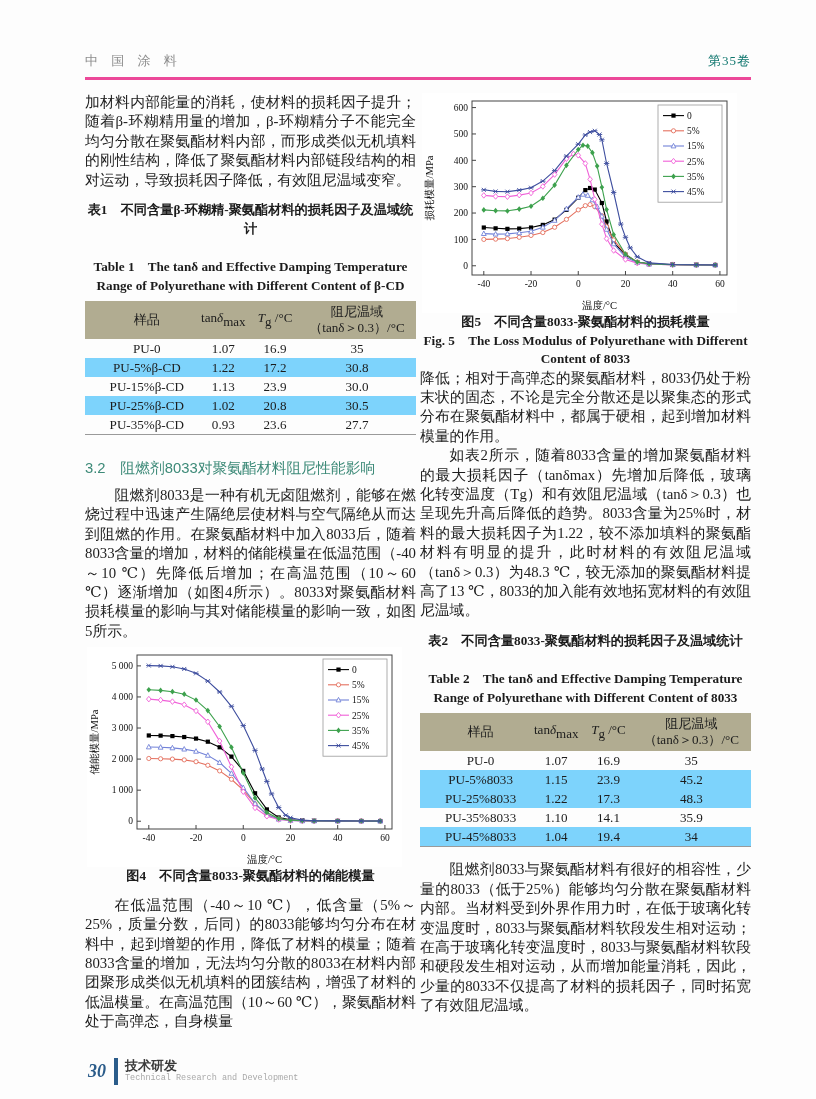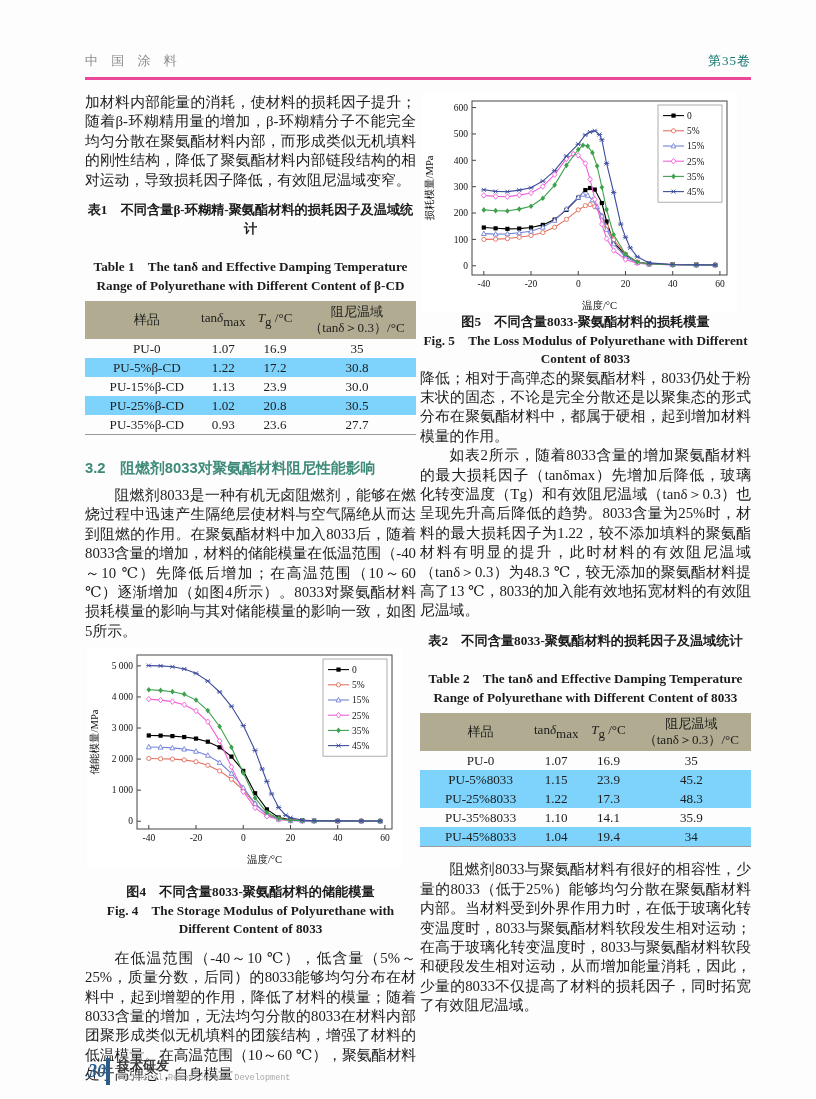--- a/index.html
+++ b/index.html
@@ -18,38 +18,38 @@
   .col-right { left:420px; }
 
   p.body-text { font-size:14.8px; line-height:19.4px; text-align:justify; }
   p.indent { text-indent:2em; }
 
   .caption { font-weight:bold; text-align:center; font-size:13.2px; line-height:18.5px; }
   .caption-cn { margin-top:11px; }
   .caption-en { margin-top:20px; margin-bottom:6px; }
 
   h3.section-heading { font-family:"Liberation Sans","DejaVu Sans",sans-serif;
-    font-size:14.8px; color:#3d8a78; margin-top:24px; margin-bottom:8px; font-weight:bold; }
+    font-size:14.8px; color:#3d8a78; margin-top:24px; margin-bottom:8px; font-weight:normal; }
 
   table.data-table { width:100%; border-collapse:collapse; font-size:13.1px;
     border-bottom:1.5px solid #9a9a9a; }
   table.data-table th { background:#b1ac91; font-weight:normal; padding:3px 2px;
     text-align:center; line-height:16px; }
   table.data-table td { padding:1.5px 2px; text-align:center; line-height:16px;margin-top:16px; }
   table.data-table tr.band td { background:#7dd3fc; }
   table.data-table td.c-first, table.data-table th.c-first { text-align:center; padding-left:16px; }
   table.data-table sub { font-size:13px; }
 
   .chart-wrap { margin-top:6px; }
   .chart-host { margin-left:2px; }
   .chart-host svg { display:block; }
   .chart-host text { font-family:"Liberation Serif","DejaVu Serif",serif; }
 
   .page-footer { position:absolute; left:88px; top:1058px; display:flex; align-items:center; }
-  .folio { font-style:italic; font-weight:bold; font-size:18px; color:#2b5c8a; }
+  .folio { font-style:italic; font-weight:bold; font-size:18px; color:#2b5c8a; margin-right:8px; }
   .footer-bar { width:4px; height:27px; background:#2b5c8a; margin-right:7px; }
   .footer-cn { font-family:Liberation Serif, serif; font-weight:bold;
     font-size:13px; color:#3a3a3a; line-height:14px; }
   .footer-en { font-family:Liberation Mono, monospace;
     font-size:8.5px; color:#a9a9a9; line-height:11px; }
 </style>
 </head>
 <body>
 
 <header class="page-header">
@@ -272,22 +272,21 @@
           <path d="M251.5 65.39999999999999L253.8 68.19999999999999L251.5 70.99999999999999L249.2 68.19999999999999Z" fill="#fff" stroke="#f060d8" stroke-width="0.9"></path>
           <text x="265" y="71.6" font-size="9.5" fill="#111">25%</text>
           <line x1="241" y1="83.39999999999999" x2="262" y2="83.39999999999999" stroke="#3da14d" stroke-width="1.1"></line>
           <path d="M251.5 80.6L253.8 83.39999999999999L251.5 86.19999999999999L249.2 83.39999999999999Z" fill="#3da14d"></path>
           <text x="265" y="86.8" font-size="9.5" fill="#111">35%</text>
           <line x1="241" y1="98.6" x2="262" y2="98.6" stroke="#3d4d9e" stroke-width="1.1"></line>
           <path d="M249.5 96.6L253.5 100.6M249.5 100.6L253.5 96.6M248.8 98.6L254.2 98.6" stroke="#3d4d9e" stroke-width="0.9" fill="none"></path>
           <text x="265" y="102" font-size="9.5" fill="#111">45%</text>
         </svg>
       </div>
-    <div class="caption" style="margin-top:16px">图4　不同含量8033-聚氨酯材料的储能模量</div>
-    <div class="caption">Fig. 4　The Storage Modulus of Polyurethane with Different Content of 8033</div>
+    <div class="caption" style="margin-top:0">图4　不同含量8033-聚氨酯材料的储能模量</div>
   </div>
 
   <p class="body-text indent" style="margin-top:10px">在低温范围（-40～10 ℃），低含量（5%～25%，质量分数，后同）的8033能够均匀分布在材料中，起到增塑的作用，降低了材料的模量；随着8033含量的增加，无法均匀分散的8033在材料内部团聚形成类似无机填料的团簇结构，增强了材料的低温模量。在高温范围（10～60 ℃），聚氨酯材料处于高弹态，自身模量</p>
 </div>
 
 <div class="col col-right">
   <div class="chart-wrap" style="margin-top:0">
     <div class="chart-host">
         <svg width="315" height="220" viewBox="0 0 315 220">
           <rect x="0" y="0" width="315" height="220" fill="#fff"></rect>

